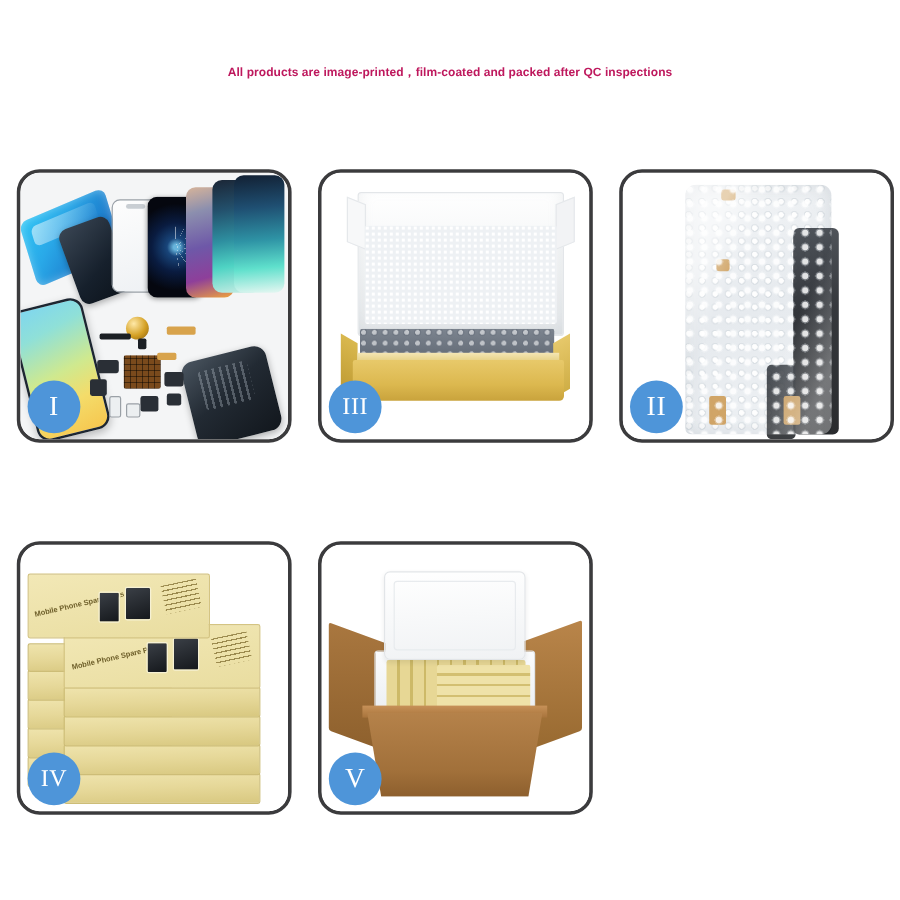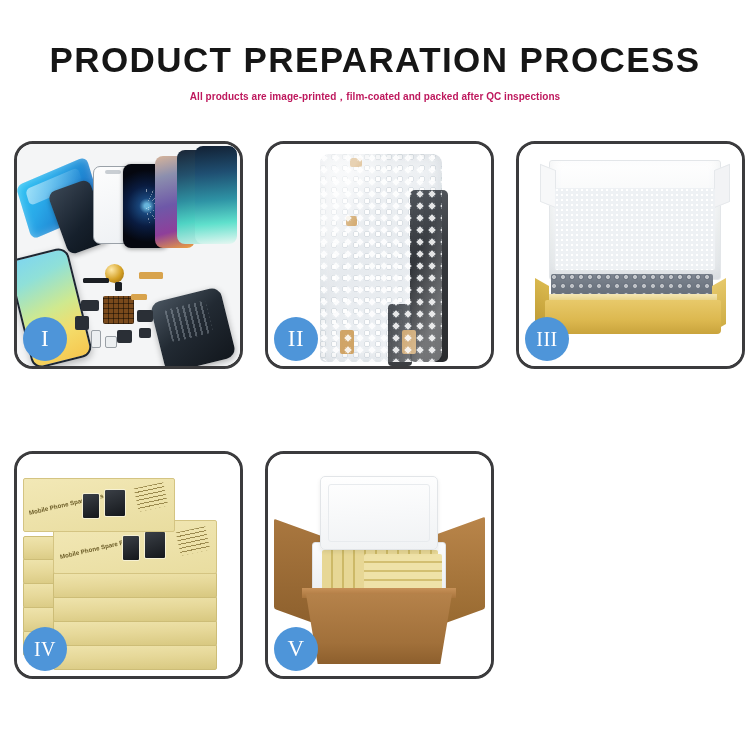--- a/index.html
+++ b/index.html
@@ -447,21 +447,20 @@
     background:#a2764a; opacity:.8;
     transform: skewY(18deg);
   }
 </style>
 </head>
 <body>
 
 <div id="page">
 
   <div class="header">
-    <div class="main-title">PRODUCT PREPARATION PROCESS</div>
     <div class="sub-title">All products are image-printed，film-coated and packed after QC inspections</div>
   </div>
 
   <div class="grid">
 
     <div class="card">
       <div class="photo p1">
         <div class="blue-film"></div>
         <div class="blue-phone"></div>
         <div class="glass"></div>
@@ -484,48 +483,48 @@
         <div class="dark" style="left:100px; top:186px; width:15px; height:13px;"></div>
         <div class="dark" style="left:122px; top:184px; width:12px; height:10px;"></div>
         <div class="wht" style="left:74px;  top:186px; width:10px; height:18px;"></div>
         <div class="wht" style="left:88px;  top:192px; width:12px; height:12px;"></div>
         <div class="bar" style="left:98px;  top:138px; width:7px;  height:9px;"></div>
       </div>
       <div class="badge">I</div>
     </div>
 
     <div class="card">
+      <div class="photo p3">
+        <div class="lid"></div>
+        <div class="foam"></div>
+        <div class="bubblefill"></div>
+        <div class="boxleft"></div>
+        <div class="boxright"></div>
+        <div class="innerlip"></div>
+        <div class="boxfront"></div>
+      </div>
+      <div class="badge wide">III</div>
+    </div>
+
+    <div class="card">
       <div class="photo p2">
         <div class="bag">
           <div class="part"></div>
           <div class="part2"></div>
           <div class="tape" style="left:30px; top:4px;   width:12px; height:9px;"></div>
           <div class="tape" style="left:26px; top:62px;  width:11px; height:10px;"></div>
           <div class="tape" style="left:20px; top:176px; width:14px; height:24px;"></div>
           <div class="tape" style="left:82px; top:176px; width:14px; height:24px;"></div>
           <div class="bubbles"></div>
         </div>
       </div>
       <div class="badge">II</div>
     </div>
 
     <div class="card">
-      <div class="photo p3">
-        <div class="lid"></div>
-        <div class="foam"></div>
-        <div class="bubblefill"></div>
-        <div class="boxleft"></div>
-        <div class="boxright"></div>
-        <div class="innerlip"></div>
-        <div class="boxfront"></div>
-      </div>
-      <div class="badge wide">III</div>
-    </div>
-
-    <div class="card">
       <div class="photo p4">
         <div class="stack">
 
           <div class="bx" style="left:6px;  top:176px; width:120px; height:26px;"></div>
           <div class="bx" style="left:6px;  top:152px; width:120px; height:26px;"></div>
           <div class="bx" style="left:6px;  top:128px; width:120px; height:26px;"></div>
           <div class="bx" style="left:6px;  top:104px; width:120px; height:26px;"></div>
           <div class="bx" style="left:6px;  top:82px;  width:120px; height:24px;"></div>
 
           <div class="bx" style="left:36px; top:190px; width:164px; height:26px;"></div>

